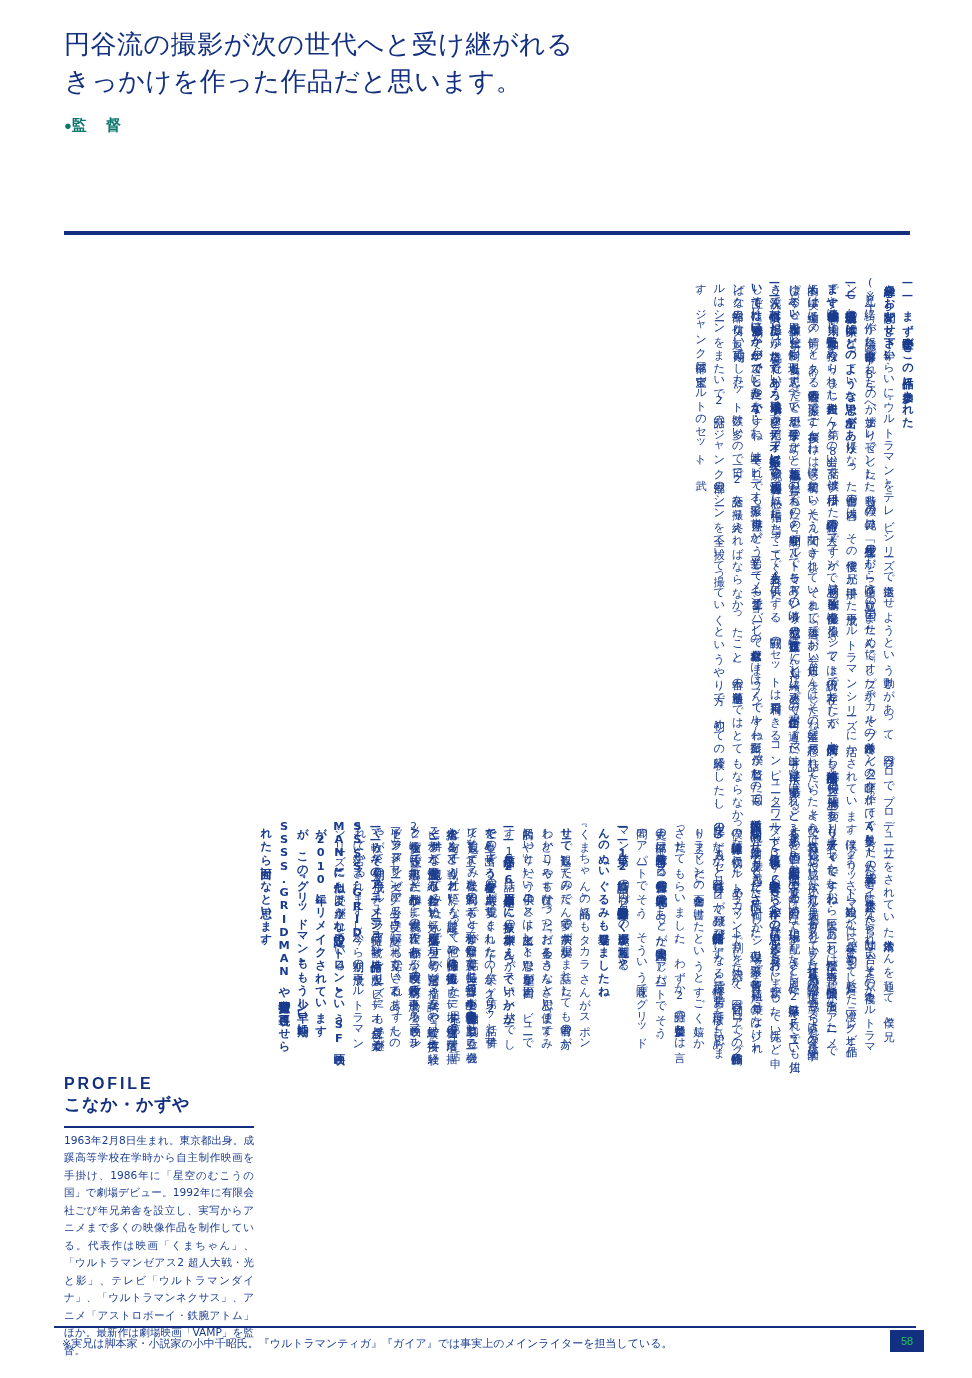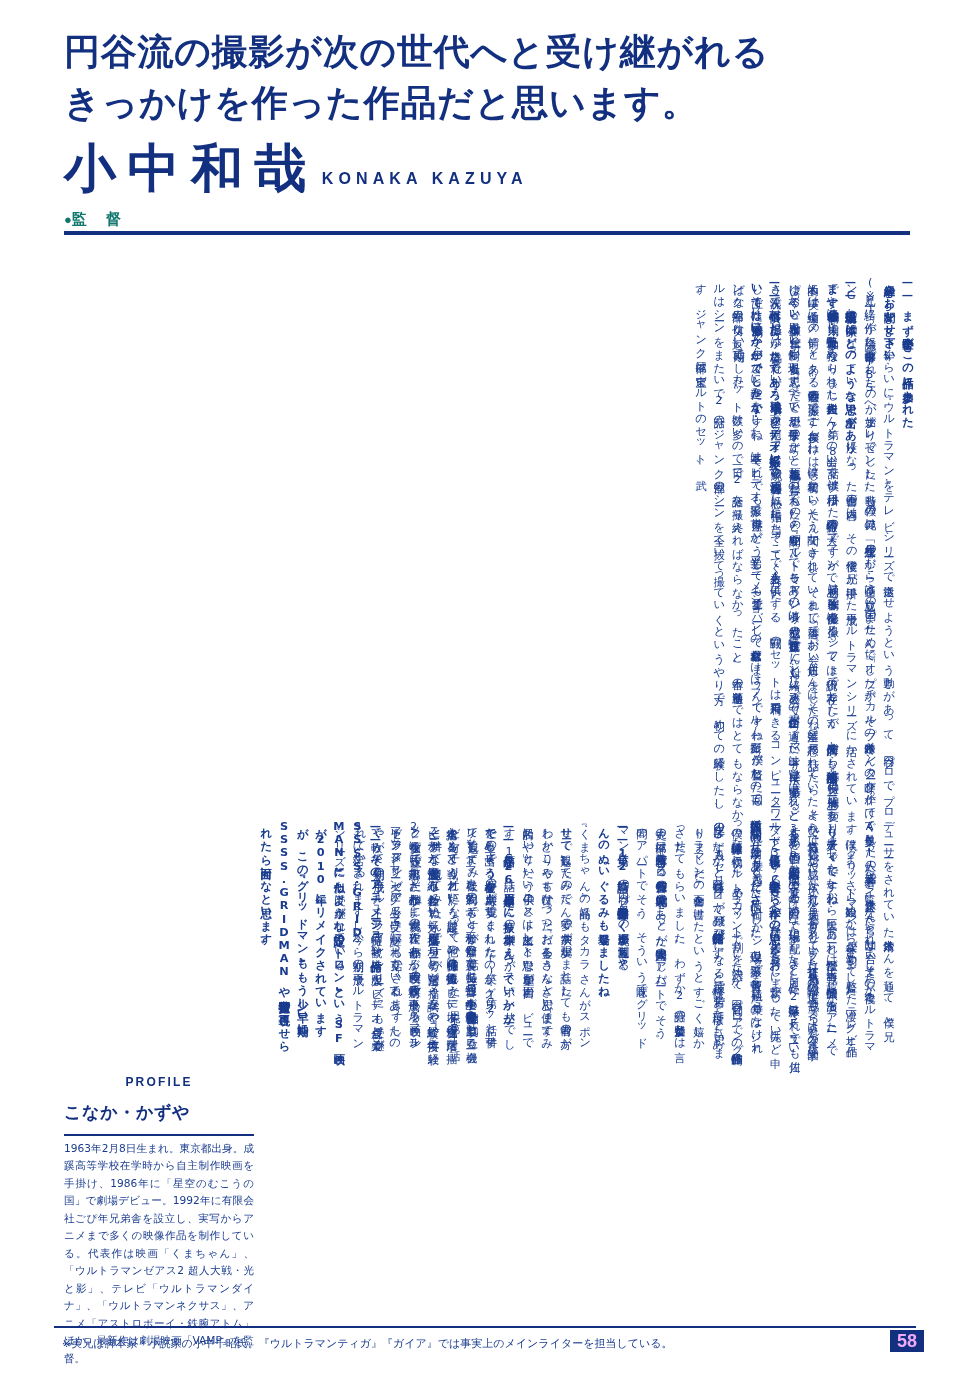--- a/index.html
+++ b/index.html
@@ -23,22 +23,22 @@
   }
 
   
   .header {
     position: absolute;
     left: 64px;
     top: 26px;
     width: 846px;
   }
   .lead {
-    font-size: 36px;
-    font-weight: bold;
+    font-size: 26px;
+    font-weight: normal;
     line-height: 1.42;
     letter-spacing: 0.02em;
     color: #12307f;
     white-space: pre-line;
   }
   .name-row {
     margin-top: 14px;
     display: flex;
     align-items: flex-end;
   }
@@ -134,28 +134,27 @@
   .vcol2.q { font-weight: bold; }
 
   
   .profile {
     position: absolute;
     left: 64px;
     top: 1075px;
     width: 190px;
   }
   .profile-label {
-    font-size: 12px;
+    font-size: 16px;
     font-weight: bold;
     letter-spacing: 0.18em;
     color: #12307f;
-    text-align: center;
   }
   .profile-name {
-    margin-top: 12px;
+    margin-top: 0;
     font-size: 17px;
     font-weight: bold;
     letter-spacing: 0.04em;
     color: #12307f;
   }
   .profile-sep {
     margin-top: 10px;
     width: 190px;
     height: 2px;
     background: #12307f;
@@ -186,40 +185,36 @@
     color: #1a3c8f;
     font-family: "DejaVu Sans", sans-serif;
   }
   .pagenum {
     position: absolute;
     right: 48px;
     top: 1330px;
     width: 34px;
     height: 22px;
     background: #12307f;
-    color: #f0abfc;
-    font-size: 18px;
-    font-weight: bold;
+    color: #22c55e;
+    font-size: 11px;
+    font-weight: normal;
     display: flex;
     align-items: center;
     justify-content: center;
   }
 </style>
 </head>
 <body>
 
 <div class="page">
 
   <div class="header">
     <div class="lead">円谷流の撮影が次の世代へと受け継がれる
 きっかけを作った作品だと思います。</div>
-    <div class="name-row">
-      <div class="name-jp">小中和哉</div>
-      <div class="name-roman">KONAKA KAZUYA</div>
-    </div>
     <div class="role-row">
       <span class="role-bullet">●</span><span>監 督</span>
     </div>
   </div>
 
   <div class="rule"></div>
 
   <div class="body-area">
     <div class="vcol q">——まず小中監督がこの作品に参加された
 経緯をお聞かせ下さい。</div>

